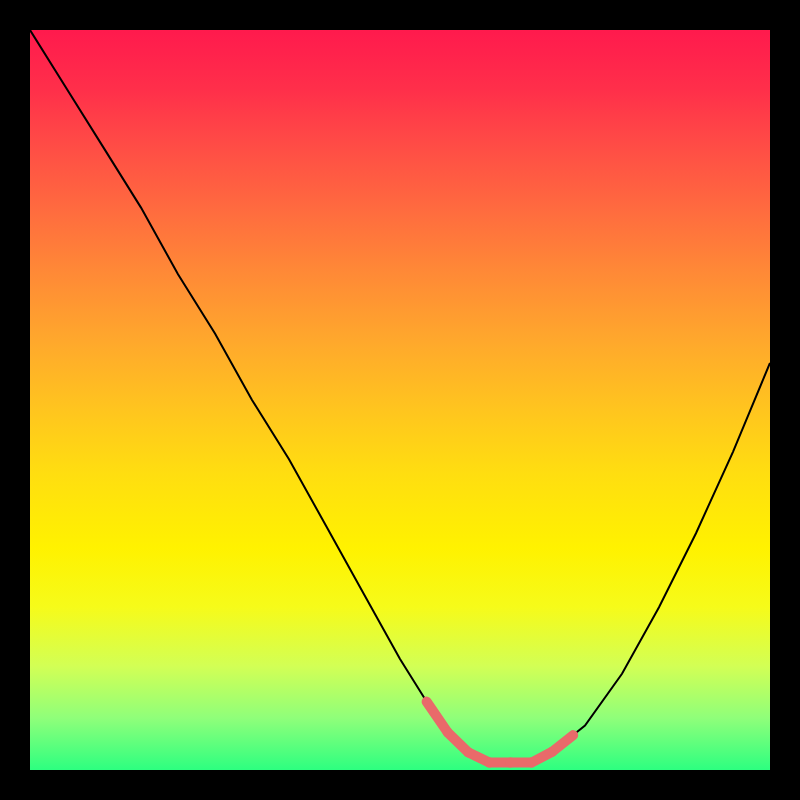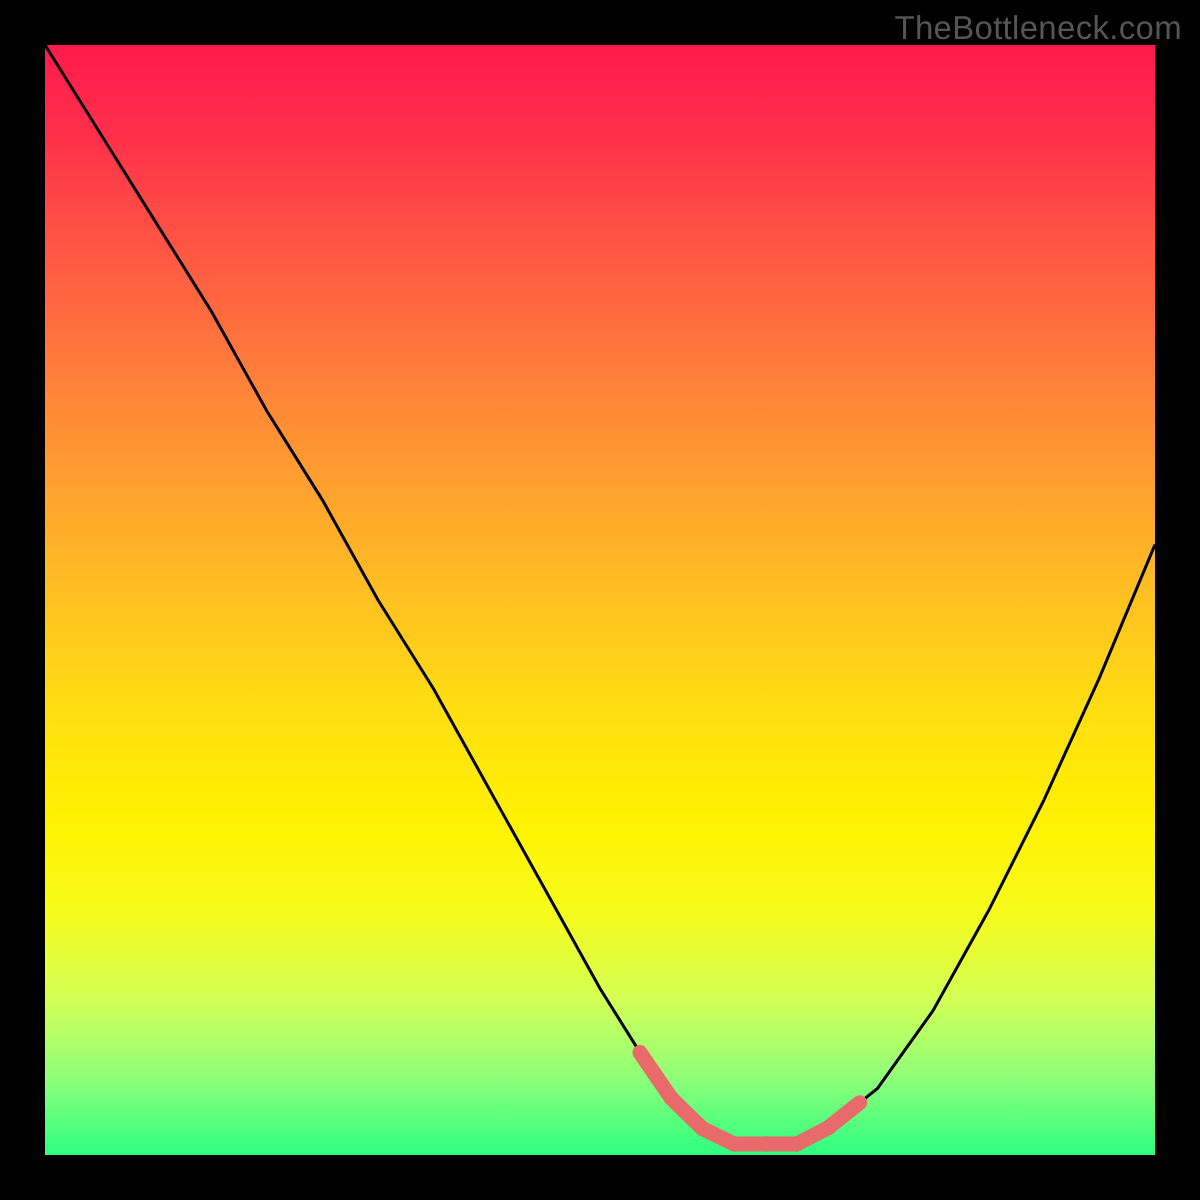--- a/index.html
+++ b/index.html
@@ -65,21 +65,20 @@
     stroke: #000;
     stroke-width: 2;
     fill: none;
   }
 </style>
 </head>
 <body>
 
 <div class="stage">
 
-  <div class="watermark">TheBottleneck.com</div>
 
   <div class="plot">
     <svg class="curve" viewBox="0 0 740 740" preserveAspectRatio="none">
       <path id="main-curve-path" class="main-curve" d="M0.0 0.0 L37.0 59.2 L74.0 118.4 L111.0 177.6 L148.0 244.2 L185.0 303.4 L222.0 370.0 L259.0 429.2 L296.0 495.8 L333.0 562.4 L370.0 629.0 L407.0 688.2 L429.2 717.8 L444.0 725.2 L458.8 732.6 L481.0 732.6 L503.2 732.6 L518.0 725.2 L555.0 695.6 L592.0 643.8 L629.0 577.2 L666.0 503.2 L703.0 421.8 L740.0 333.0"></path>
       <g id="valley-group">
           <line x1="396.6" y1="671.6" x2="417.4" y2="702.0" class="valley-dash"></line>
           <line x1="417.6" y1="702.3" x2="438.3" y2="722.4" class="valley-dash"></line>
           <line x1="438.6" y1="722.5" x2="459.3" y2="732.6" class="valley-dash"></line>
           <line x1="459.5" y1="732.6" x2="480.3" y2="732.6" class="valley-dash"></line>
           <line x1="480.5" y1="732.6" x2="501.2" y2="732.6" class="valley-dash"></line>

